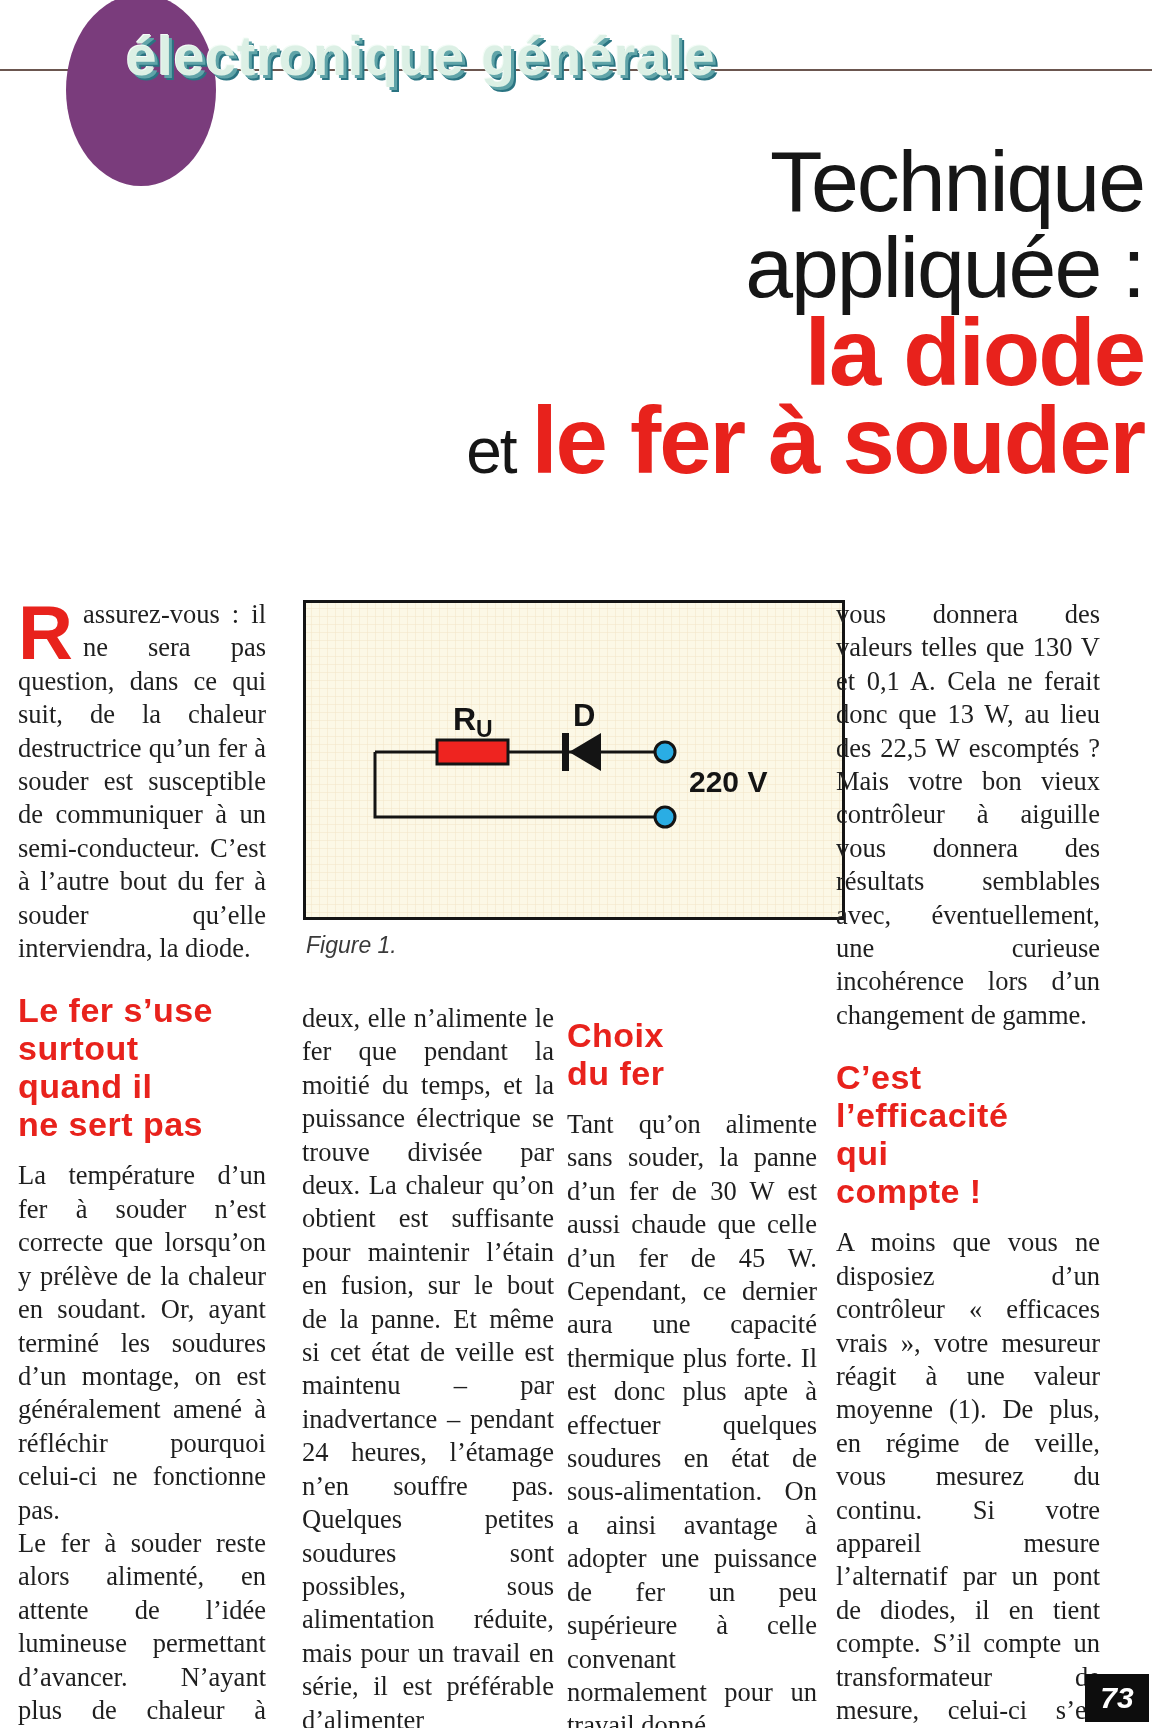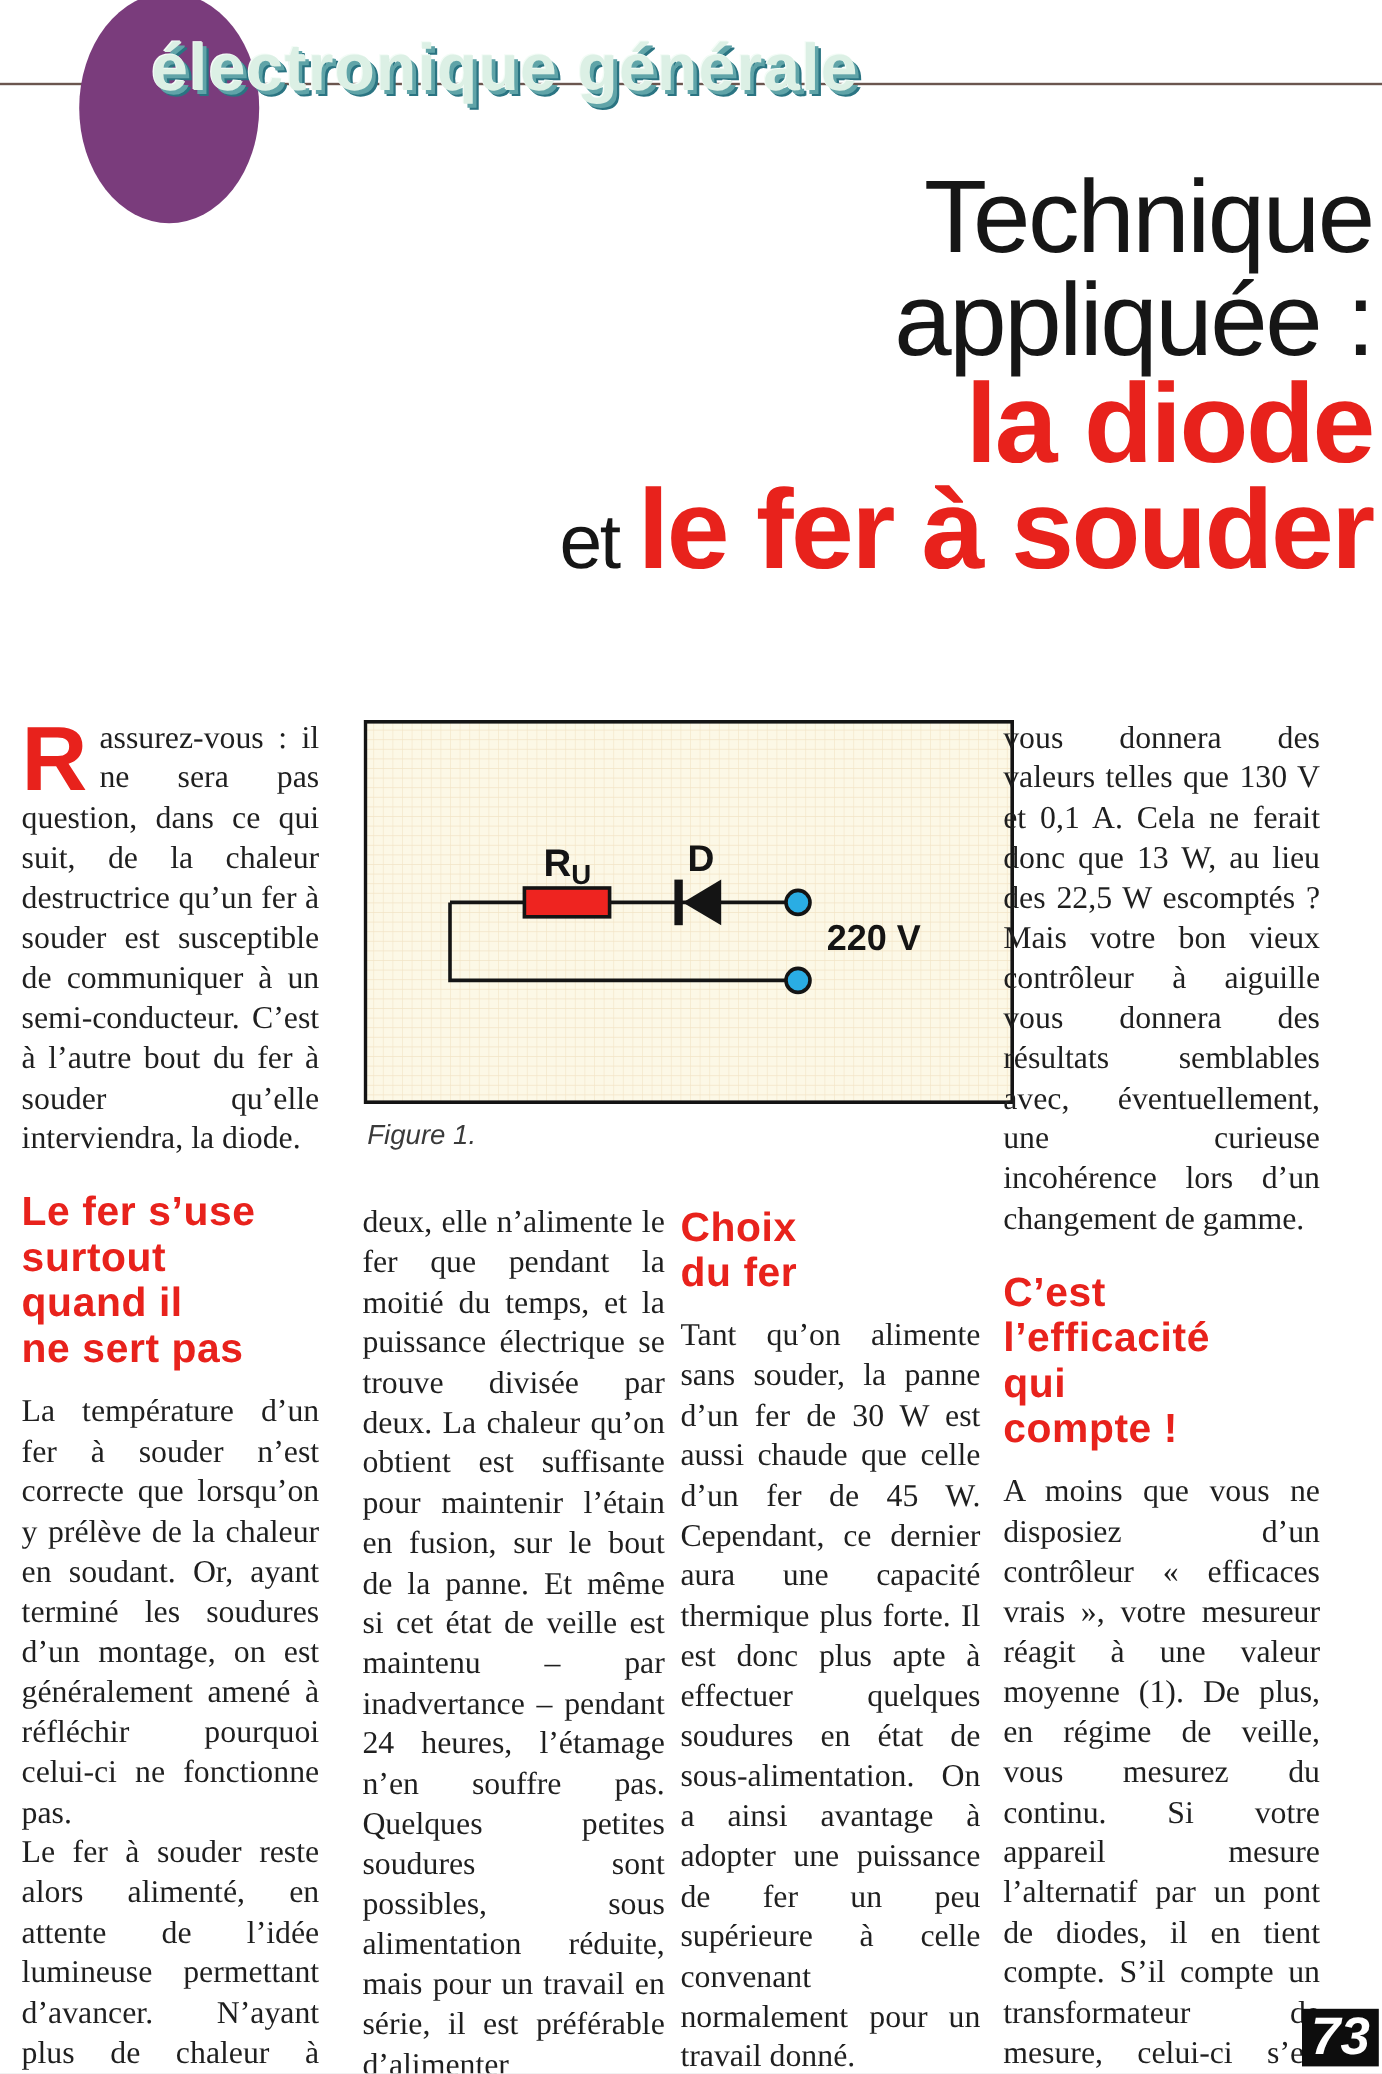--- a/index.html
+++ b/index.html
@@ -40,21 +40,21 @@
   }
 
   
   .col { position:absolute; }
   .col p { margin:0; font-size:26.5px; line-height:33.4px; text-align:justify; }
   .red-h {
     font-family:"Liberation Sans","DejaVu Sans",sans-serif; font-weight:bold;
     color:#e8221c; font-size:34px; line-height:38px; letter-spacing:0.5px;
     margin:26px 0 16px 0;
   }
-  .col .red-h:first-child { margin-top:0; }
+  .col .red-h:first-child { margin-top:12px; }
   .dropcap {
     float:left; font-family:"Liberation Sans","DejaVu Sans",sans-serif;
     font-weight:bold; font-size:76px; line-height:58px; color:#e8221c;
     margin:6px 10px 0 0;
   }
   #col1 { left:18px;  top:598px;  width:248px; }
   #col2 { left:302px; top:1002px; width:252px; }
   #col3 { left:567px; top:1004px; width:250px; }
   #col4 { left:836px; top:598px;  width:264px; }
 
@@ -63,21 +63,21 @@
     position:absolute; top:1756px; right:80px;
     font-family:"Liberation Sans","DejaVu Sans",sans-serif;
     font-size:27px; letter-spacing:1.5px; color:#14532d; white-space:nowrap;margin-top:45px;
   }
   .page-number-box {
     position:absolute; top:1674px; right:3px; width:64px; height:48px;
     background:#0d0d0d; display:flex; align-items:center; justify-content:center;
   }
   .page-number-box span {
     font-family:"Liberation Sans","DejaVu Sans",sans-serif; font-weight:bold;
-    font-style:italic; font-size:44px; color:#ffffff;
+    font-style:italic; font-size:30px; color:#ffffff;
   }
 </style>
 </head>
 <body>
 
 <div class="page">
 
   <div class="head-rule"></div>
   <div class="head-ellipse"></div>
   <div class="category">électronique générale</div>

